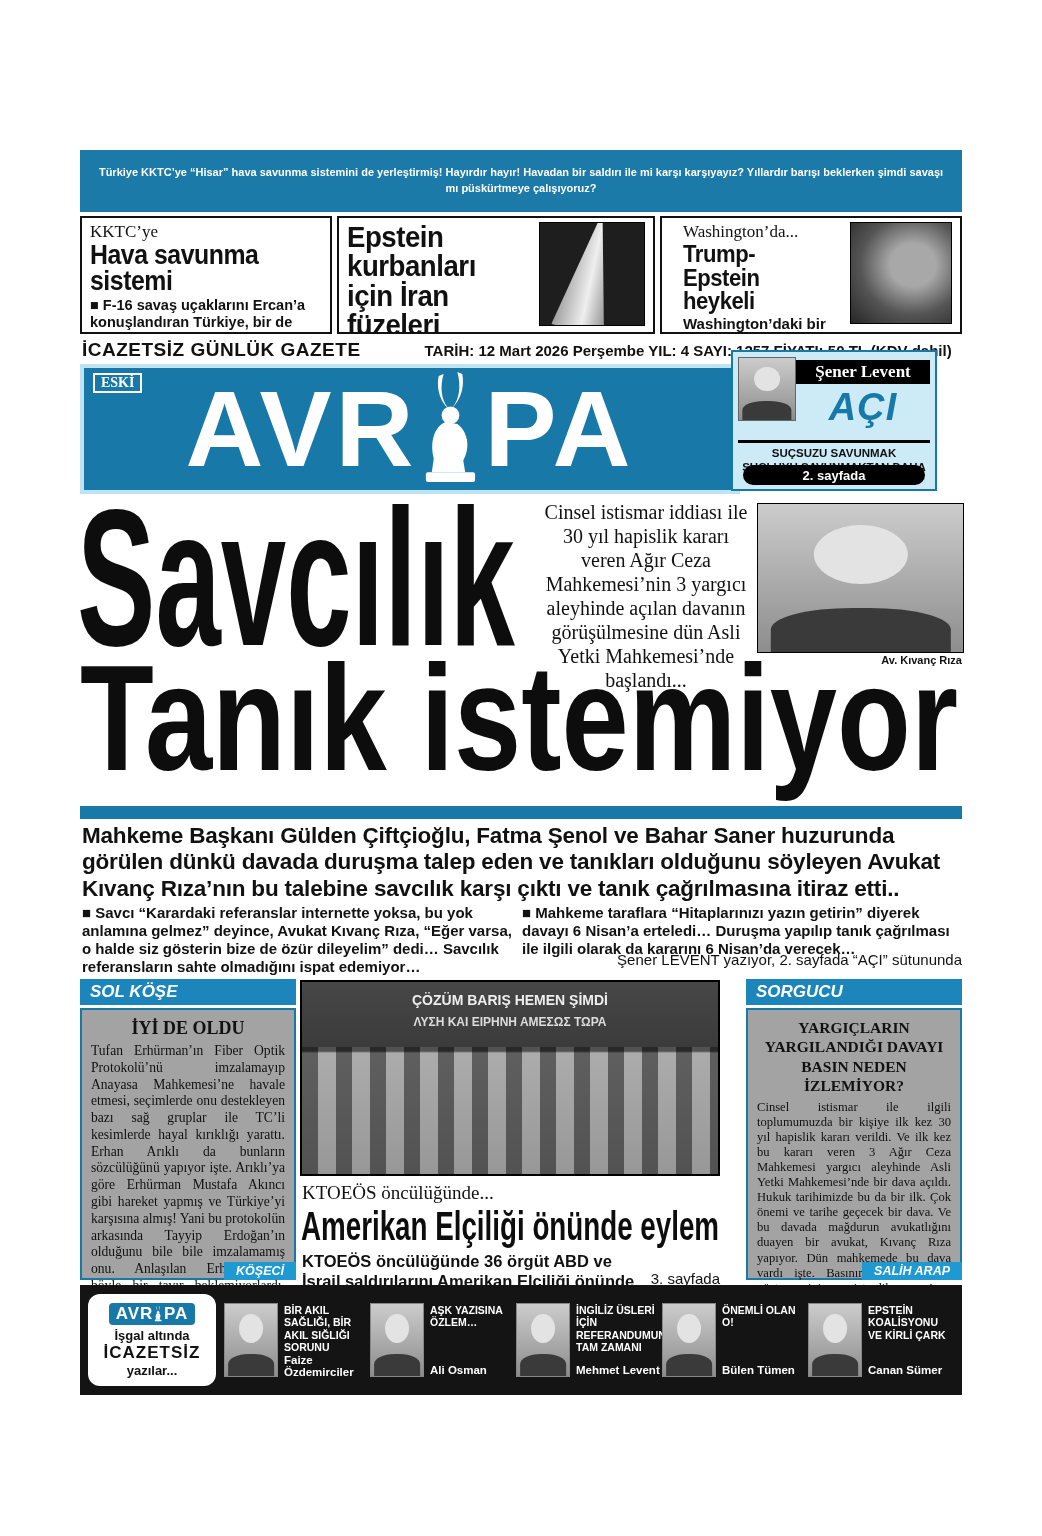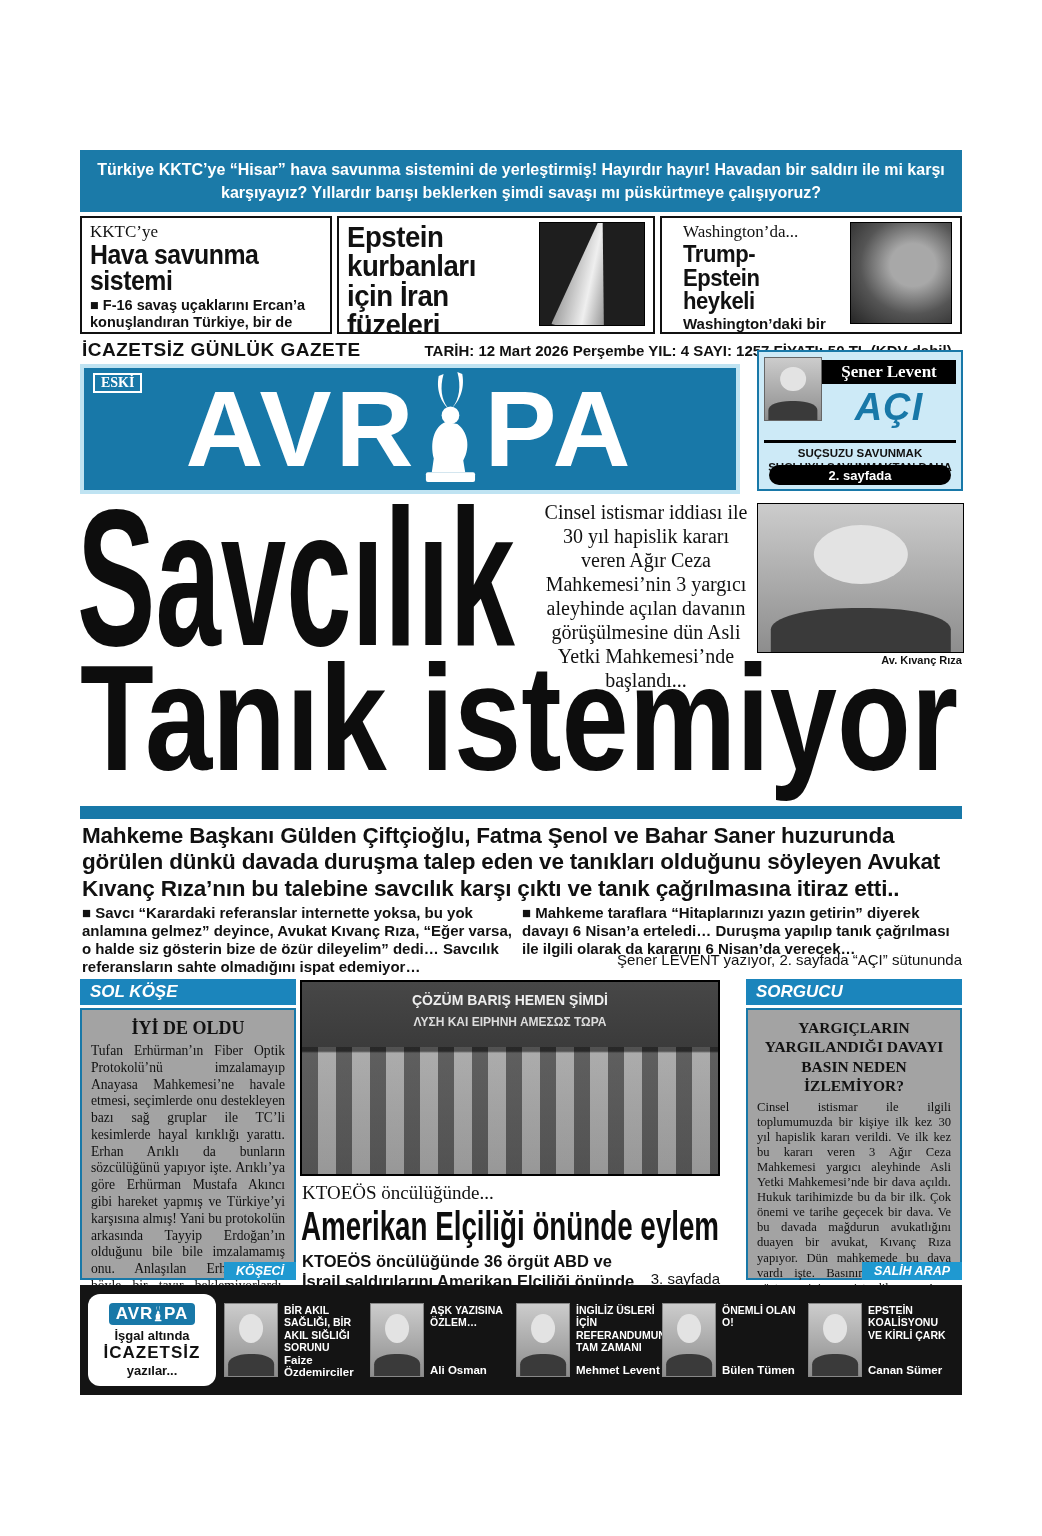--- a/index.html
+++ b/index.html
@@ -3,21 +3,21 @@
 <meta charset="utf-8">
 <style>
   html,body{margin:0;padding:0;background:#ffffff;}
   #page{position:relative;width:1042px;height:1536px;background:#ffffff;overflow:hidden;
         font-family:"Liberation Sans",sans-serif;color:#111;}
   .abs{position:absolute;}
 
   
   .banner{left:80px;top:150px;width:882px;height:62px;background:#1b7aa8;color:#fff;
           display:flex;align-items:center;justify-content:center;text-align:center;
-          font-weight:bold;font-size:16px;line-height:1.45;padding:0 14px;box-sizing:border-box;}
+          font-weight:bold;font-size:11px;line-height:1.45;padding:0 14px;box-sizing:border-box;}
 
   
   .tbox{top:216px;height:118px;border:2px solid #111;background:#fff;box-sizing:border-box;
         padding:4px 8px;overflow:hidden;}
   .kicker-serif{font-family:"Liberation Serif",serif;font-size:17px;}
   .thead{font-weight:bold;letter-spacing:-0.5px;line-height:0.98;transform:scaleX(.92);transform-origin:left;}
   .tbody{font-weight:bold;font-size:14.5px;line-height:1.16;margin-top:2px;}
   .cone{position:relative;background:#1e1e1e;overflow:hidden;border:1px solid #000;}
   .cone::before{content:"";position:absolute;left:22%;top:-12%;width:52%;height:118%;
      background:linear-gradient(90deg,#9d9d9d,#efefef 55%,#8d8d8d);
@@ -33,21 +33,21 @@
   .masthead{left:80px;top:364px;width:660px;height:130px;background:#1878a8;
             border:4px solid #bfe3f2;box-sizing:border-box;display:flex;align-items:center;
             justify-content:center;}
   .mast-letters{color:#fff;font-weight:bold;font-size:108px;letter-spacing:4px;line-height:1;
                 display:flex;align-items:center;}
   .eski{position:absolute;top:5px;left:9px;color:#fff;border:2px solid #fff;
         font-family:"Liberation Serif",serif;font-size:14px;padding:0 6px;font-weight:bold;}
   .thinker{height:118px;margin:0 2px;}
 
   
-  .acibox{left:757px;top:350px;width:206px;height:141px;background:#cdeaf7;
+  .acibox{left:731px;top:350px;width:206px;height:141px;background:#cdeaf7;
           border:2px solid #1878a8;box-sizing:border-box;}
   .aci-photo{position:absolute;left:5px;top:5px;width:56px;height:62px;border:1px solid #666;}
   .aci-namebar{position:absolute;left:63px;top:8px;right:5px;height:24px;background:#000;color:#fff;
                display:flex;align-items:center;justify-content:center;
                font-family:"Liberation Serif",serif;font-weight:bold;font-size:17px;}
   .aci-title{position:absolute;left:63px;top:34px;right:5px;text-align:center;color:#1878a8;
              font-weight:bold;font-style:italic;font-size:38px;letter-spacing:1px;}
   .aci-rule{position:absolute;left:5px;right:5px;top:88px;height:3px;background:#000;}
   .aci-quote{position:absolute;left:2px;right:2px;top:95px;text-align:center;
              font-weight:bold;font-size:11.5px;line-height:1.18;}

